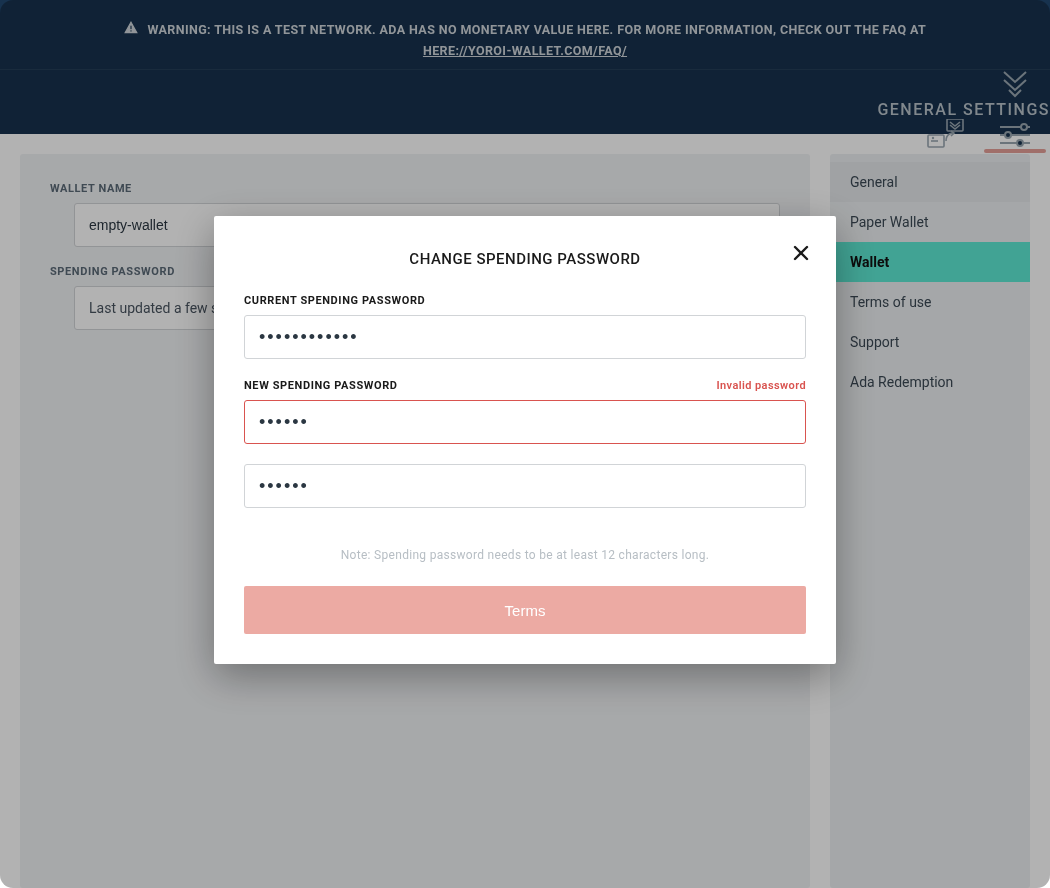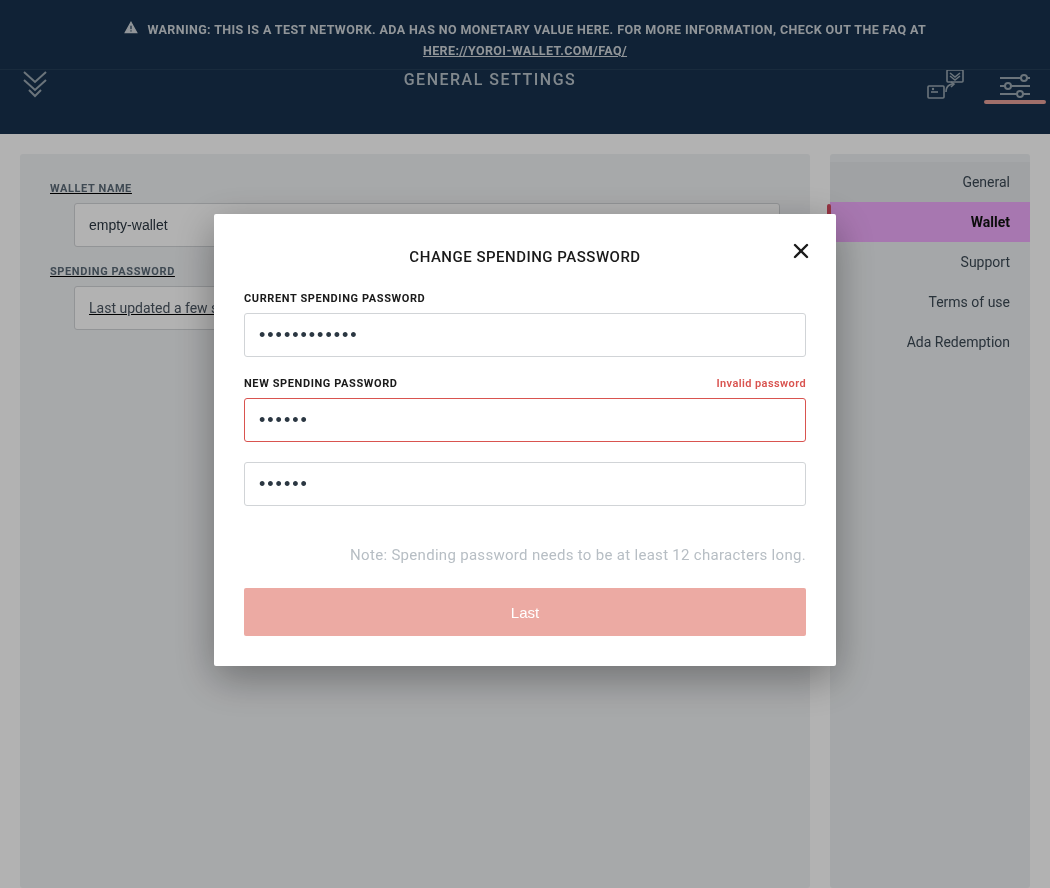--- a/index.html
+++ b/index.html
@@ -51,22 +51,23 @@
   text-decoration: underline;
   display: inline-block;
 }
 
 
 .header {
   background: var(--brand-dark);
   height: 64px;
   border-top: 1px solid rgba(255,255,255,0.06);
   display: flex;
-  align-items: flex-start;
+  align-items: flex-end;
   color: #b9c3cb;
+  flex-direction: column;
 }
 .logo-slot {
   width: 70px;
   display: flex;
   align-items: center;
   justify-content: center;
 }
 .header-title {
   flex: 1;
   display: flex;
@@ -110,21 +111,20 @@
 
 .main-card {
   flex: 1;
   background: var(--panel-bg);
   border-radius: 3px;
   padding: 28px 10px 10px;
 }
 .field-group {
   margin-bottom: 18px;
   padding: 0 20px;
-  text-decoration: underline;
 }
 .field-label {
   font-size: 11px;
   font-weight: 700;
   letter-spacing: 0.6px;
   color: #5b6a77;
 }
 .field-input-wrap {
   margin-top: 8px;
   padding-left: 24px;
@@ -160,27 +160,26 @@
   background: var(--sidebar-bg);
   border-radius: 3px;
   padding: 8px 0;
 }
 .sidebar-item {
   padding: 12px 20px;
   font-size: 14px;
   color: #3c4955;
   cursor: pointer;
   position: relative;
-  text-align: right;
 }
 .sidebar-item.hover {
   background: var(--sidebar-item-hover);
 }
 .sidebar-item.active {
-  background: #f0abfc;
+  background: #5eead4;
   font-weight: 700;
   color: var(--sidebar-active-text);
 }
 .sidebar-item.active::before {
   content: "";
   position: absolute;
   left: -3px;
   top: 2px;
   bottom: 2px;
   width: 4px;
@@ -189,20 +188,21 @@
 }
 
 
 .overlay {
   position: fixed;
   inset: 0;
   background: var(--overlay);
   display: flex;
   align-items: center;
   justify-content: center;
+  border-radius: 13px;
 }
 
 
 .modal {
   width: 562px;
   background: #fff;
   border-radius: 2px;
   box-shadow: 0 12px 40px rgba(0,0,0,0.35);
   padding: 34px 30px 30px;
   position: relative;
@@ -252,23 +252,23 @@
   background: #fff;
   padding: 0 14px;
   font-size: 18px;
   letter-spacing: 2px;
   color: #2b3742;
 }
 .modal-input.error {
   border-color: var(--input-border-error);
 }
 .modal-note {
-  text-align: right;
+  text-align: center;
   color: #b7beC4;
-  font-size: 15px;
+  font-size: 12px;
   letter-spacing: 0.3px;
   margin: 40px 0 24px;
 }
 .modal-save {
   width: 100%;
   height: 48px;
   background: var(--salmon);
   color: var(--salmon-text);
   border: none;
   border-radius: 2px;
@@ -342,28 +342,31 @@
       <div class="field-input-wrap">
         <div class="field-readonly">Last updated a few seconds ago</div>
       </div>
     </div>
   </div>
 
   <div class="sidebar">
     <div class="sidebar-item hover">
       <span>General</span>
     </div>
+    <div class="sidebar-item">
+      <span>Paper Wallet</span>
+    </div>
     <div class="sidebar-item active">
       <span>Wallet</span>
     </div>
     <div class="sidebar-item">
+      <span>Terms of use</span>
+    </div>
+    <div class="sidebar-item">
       <span>Support</span>
-    </div>
-    <div class="sidebar-item">
-      <span>Terms of use</span>
     </div>
     <div class="sidebar-item">
       <span>Ada Redemption</span>
     </div>
   </div>
 </div>
 
 <div class="overlay">
   <div class="modal">
     <div class="modal-title">CHANGE SPENDING PASSWORD</div>
@@ -389,15 +392,15 @@
       </div>
       <input class="modal-input error" type="text" value="••••••" style="">
     </div>
 
     <div class="modal-field">
       <input class="modal-input" type="text" value="••••••" style="">
     </div>
 
     <div class="modal-note">Note: Spending password needs to be at least 12 characters long.</div>
 
-    <button class="modal-save">Last</button>
+    <button class="modal-save">Terms</button>
   </div>
 </div>
 
 </body></html>

